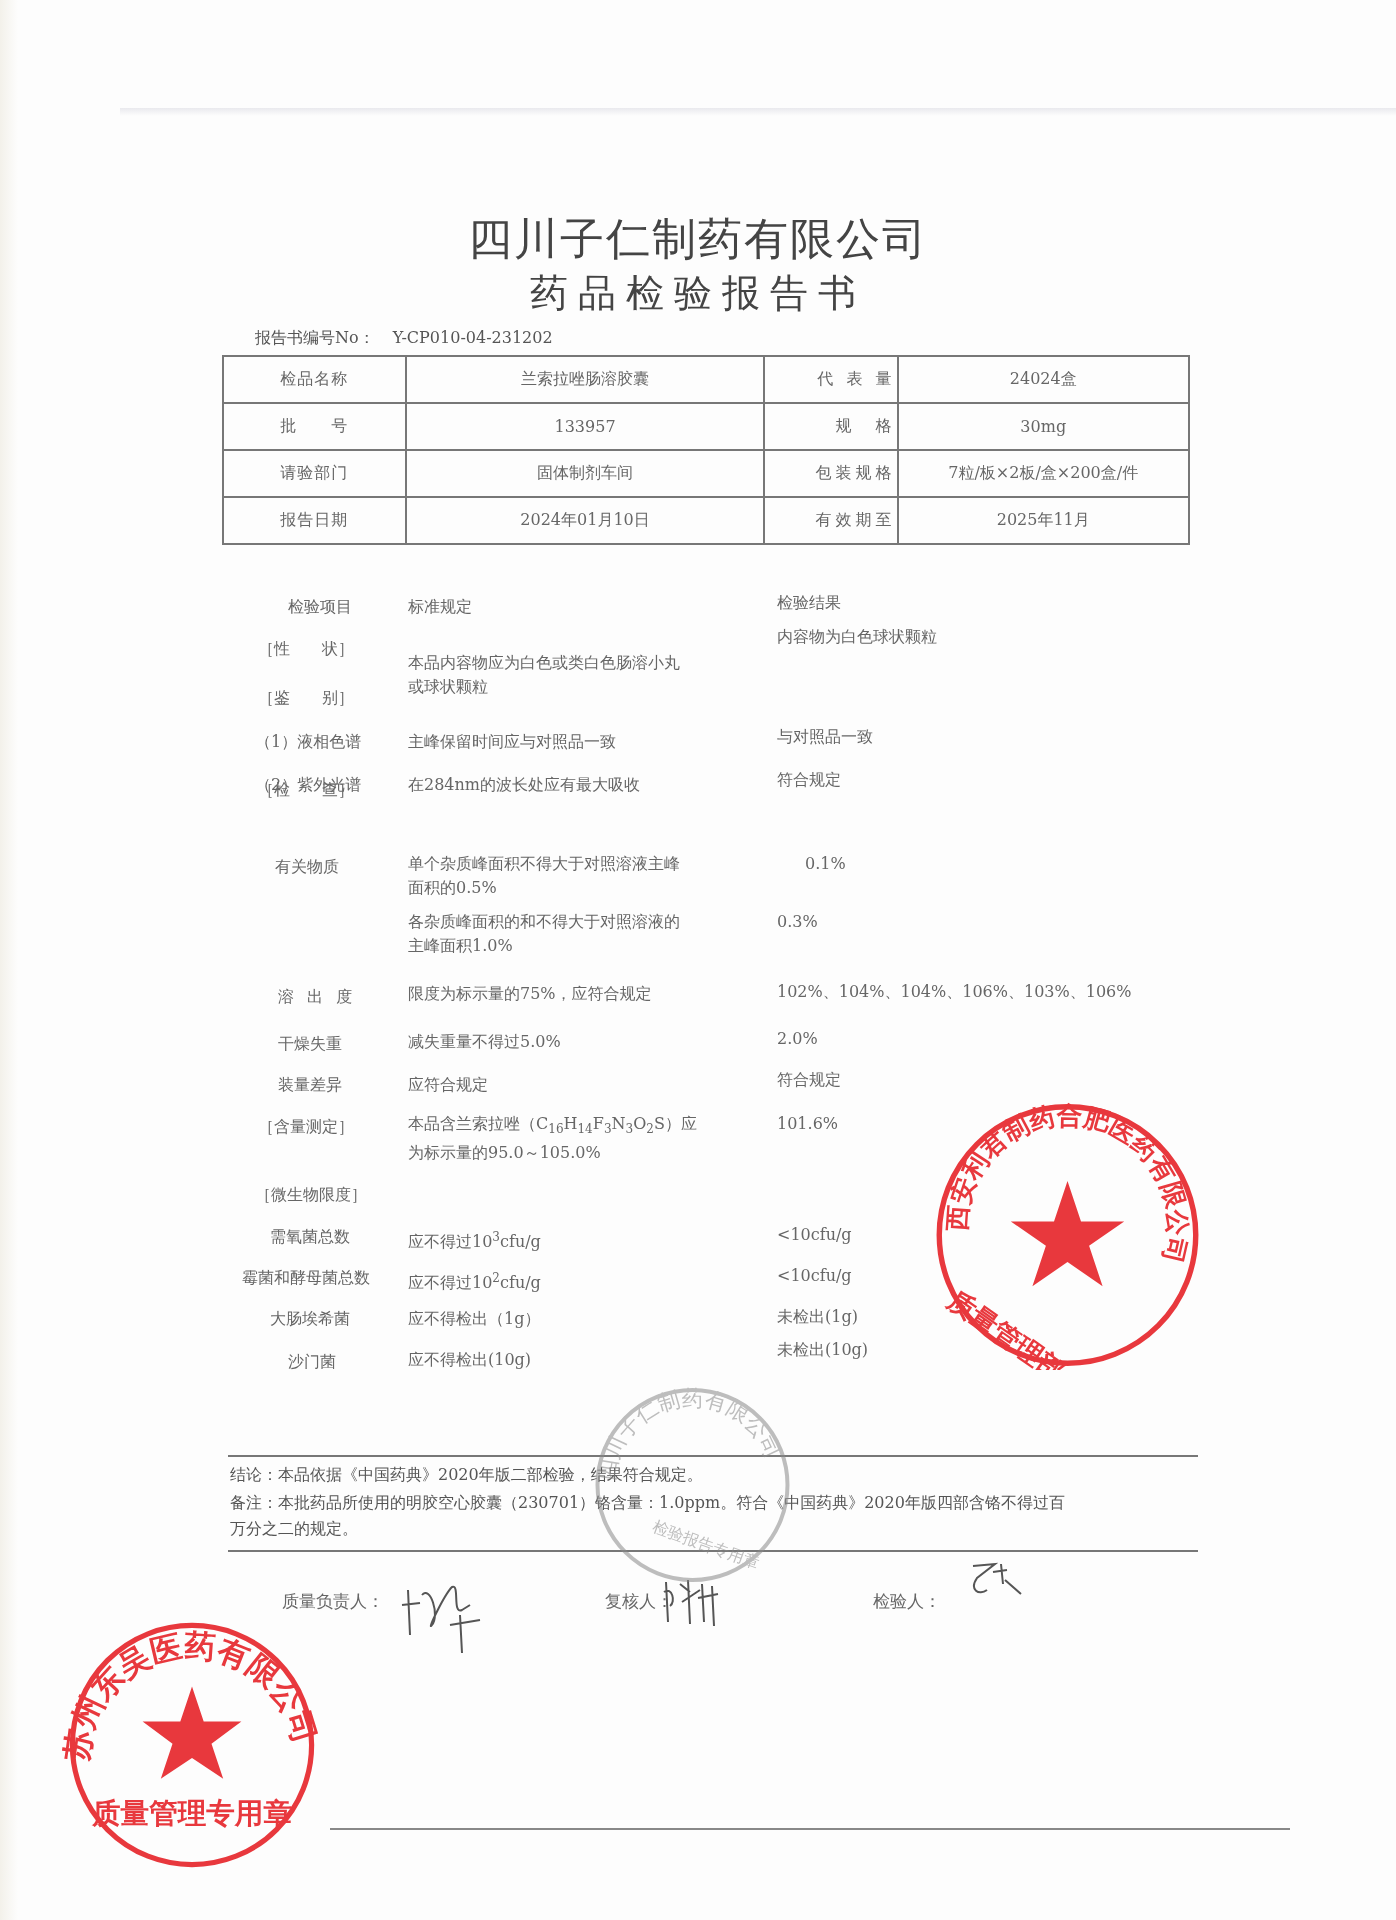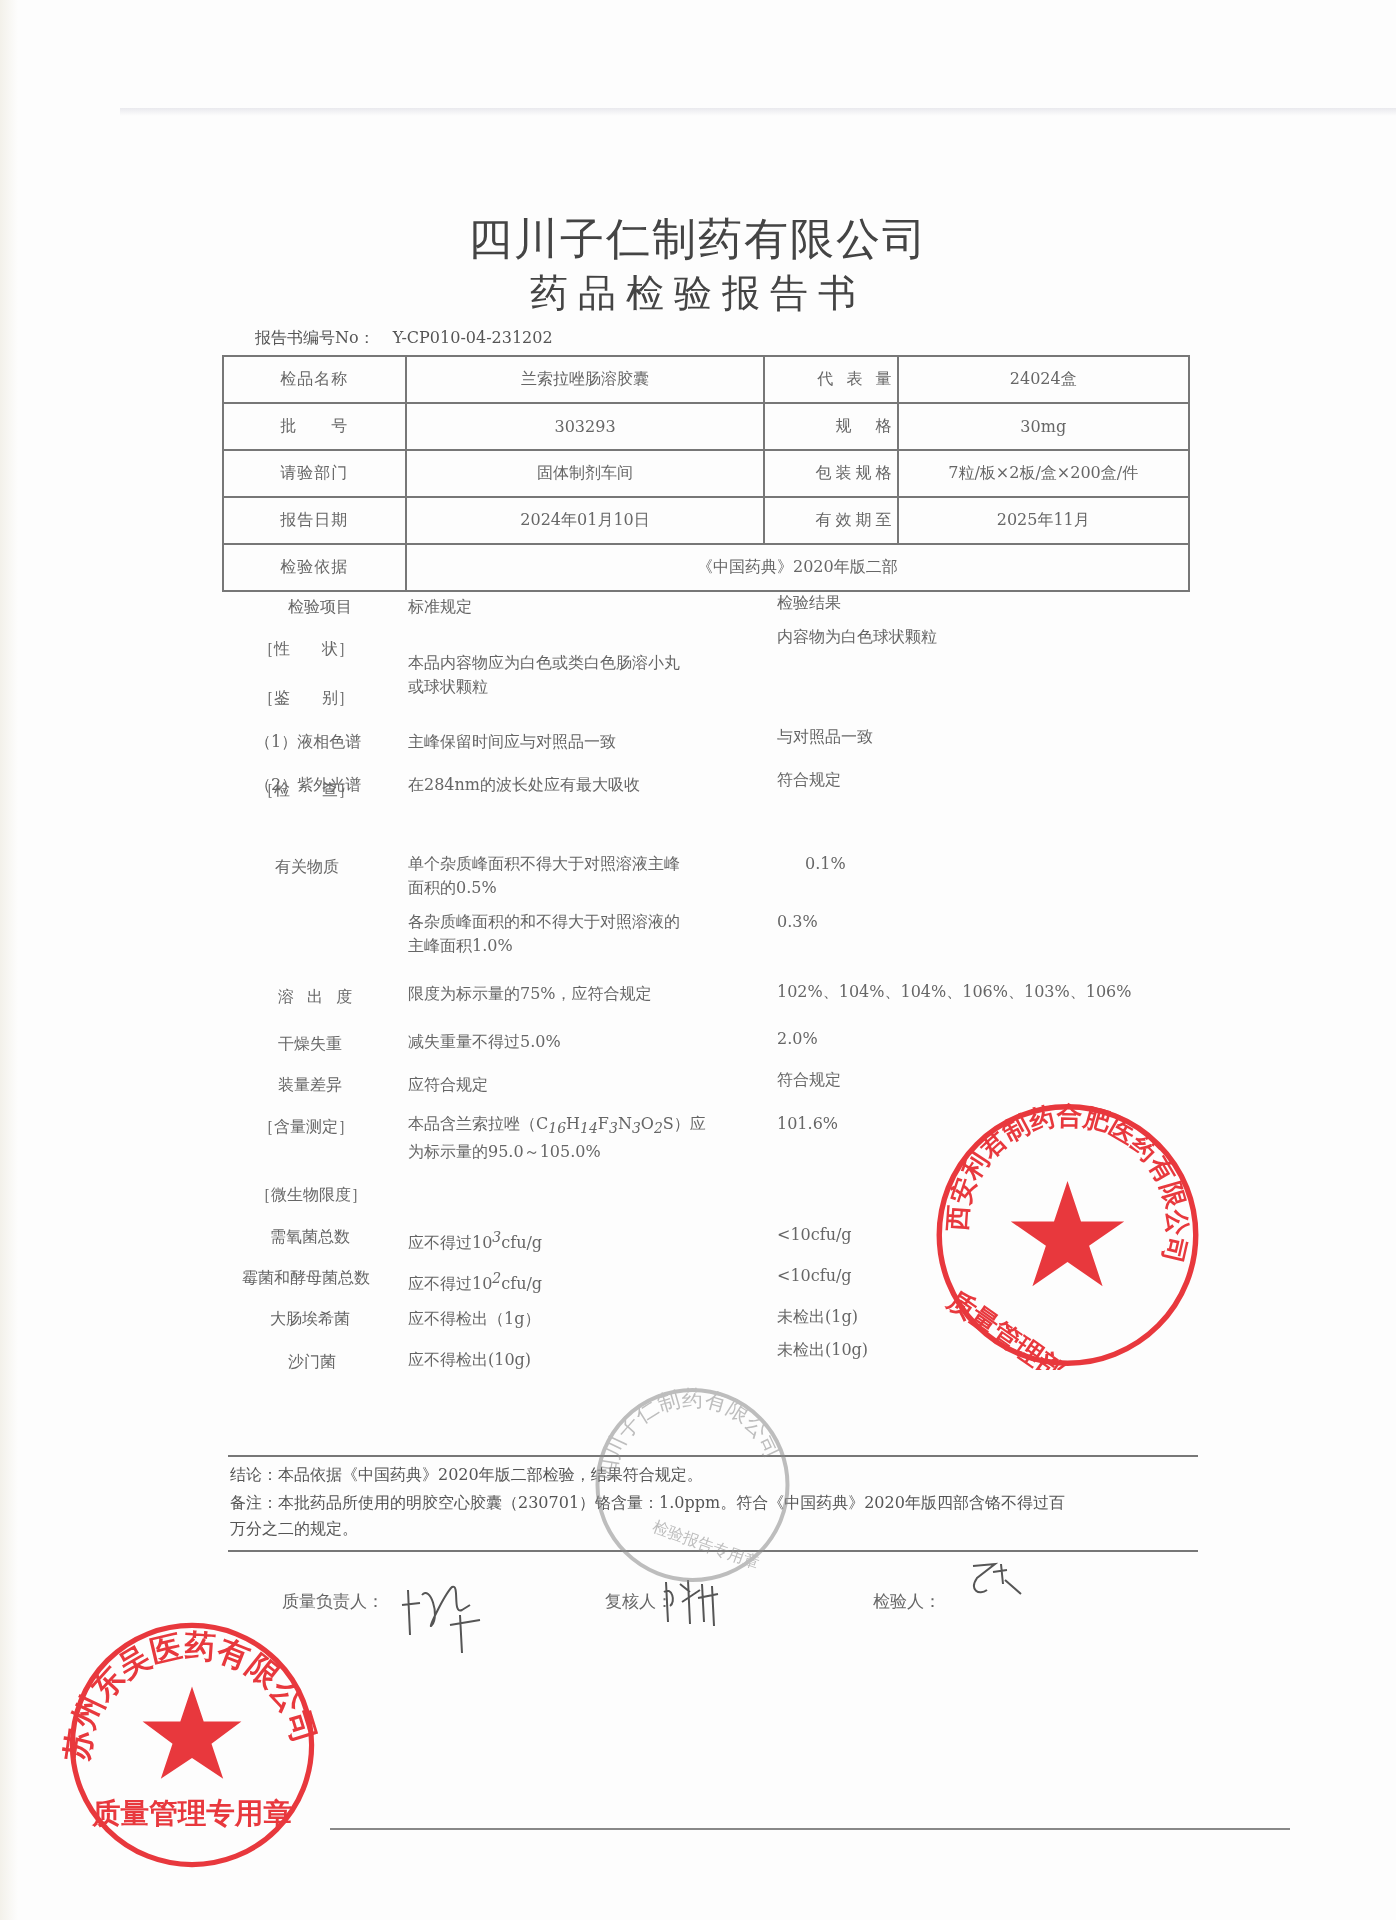--- a/index.html
+++ b/index.html
@@ -23,21 +23,21 @@
   table.header td { border:2px solid #777; height:43px; font-size:16px; color:#666; text-align:center; }
   table.header td.lbl { width:180px; letter-spacing:1px; }
   table.header td.val { width:358px; }
   table.header td.lbl2 { width:130px; letter-spacing:4px;text-align:right; }
   table.header td.val2 { width:290px; }
   .row { position:absolute; font-size:16px; color:#666; line-height:24px; }
   .c1 { left:240px; width:160px; }
   .c2 { left:408px; width:340px; }
   .c3 { left:777px; width:420px; }
   .center { text-align:center; }
-  sub, sup { font-size:14px;font-style:italic; }
+  sub, sup { font-size:12px; }
 
   .hr { position:absolute; height:2px; background:#777; }
   .conclusion { position:absolute; left:230px; width:970px; font-size:16px; color:#555; line-height:26px; }
 
   .sign { position:absolute; top:1590px; font-size:17px; color:#666; }
   .sig-scribble { position:absolute; }
 
   .stamp { position:absolute; border-radius:50%; }
   .stamp svg { width:100%; height:100%; }
   .footer-line { position:absolute; left:330px; top:1828px; width:960px; height:2px; background:#888; }
@@ -57,39 +57,35 @@
 <table class="header">
   <tbody>
       <tr>
     <td class="lbl">检品名称</td>
     <td class="val">兰索拉唑肠溶胶囊</td>
     <td class="lbl2">代 表 量</td>
     <td class="val2">24024盒</td>
   </tr>
   <tr>
     <td class="lbl">批　　号</td>
-    <td class="val">303293</td>
+    <td class="val">133957</td>
     <td class="lbl2">规　格</td>
     <td class="val2">30mg</td>
   </tr>
   <tr>
     <td class="lbl">请验部门</td>
     <td class="val">固体制剂车间</td>
     <td class="lbl2">包装规格</td>
     <td class="val2">7粒/板×2板/盒×200盒/件</td>
   </tr>
   <tr>
     <td class="lbl">报告日期</td>
     <td class="val">2024年01月10日</td>
     <td class="lbl2">有效期至</td>
     <td class="val2">2025年11月</td>
-  </tr>
-  <tr>
-    <td class="lbl">检验依据</td>
-    <td colspan="3">《中国药典》2020年版二部</td>
   </tr>
 </tbody>
   </table>
 
 <div class="row c1 center" style="top:595px;">检验项目</div>
 <div class="row c2" style="top:595px;">标准规定</div>
 <div class="row c3" style="top:591px;">检验结果</div>
 
 <div class="row c1" style="top:637px;left:258px;">［性　　状］</div>
 <div class="row c2" style="top:651px;">

